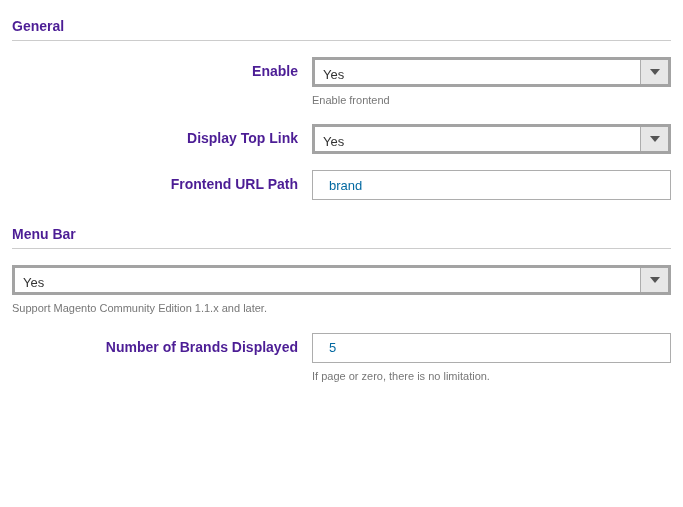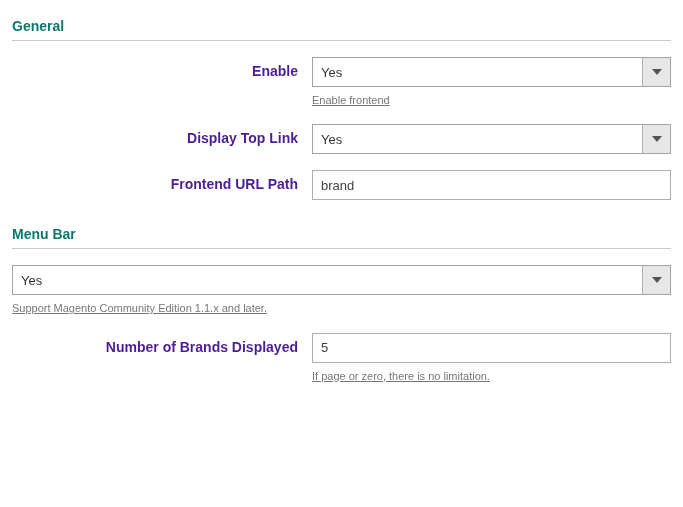--- a/index.html
+++ b/index.html
@@ -8,21 +8,21 @@
     padding: 8px 12px;
     font-family: Arial, Helvetica, sans-serif;
     font-size: 13px;
     color: #333;
     background: #fff;
     width: 683px;
   }
   .section-title {
     font-weight: bold;
     font-size: 14px;
-    color: #0f766e;
+    color: #4c1d95;
     padding: 6px 0 6px 0;
     border-bottom: 1px solid #ccc;
     margin-top: 4px;
   }
   .field-row {
     display: flex;
     align-items: flex-start;
     margin-top: 16px;
   }
   .field-label {
@@ -33,21 +33,21 @@
     padding-top: 6px;
     font-weight: bold;
     color: #4c1d95;
     font-size: 14px;
   }
   .field-control {
     flex: 1;
   }
   .select {
     position: relative;
-    border: 1px solid #a3a3a3;
+    border: 3px solid #a3a3a3;
     background: #fff;
     height: 30px;
     line-height: 30px;
     padding: 0 32px 0 8px;
     font-size: 13px;
     color: #333;
     cursor: pointer;
   }
   .select .chev {
     position: absolute;
@@ -59,32 +59,31 @@
     border-left: 1px solid #adadad;
     display: flex;
     align-items: center;
     justify-content: center;
   }
   .select .chev svg { width: 10px; height: 6px; }
   .text-input {
     width: 100%;
     border: 1px solid #adadad;
     height: 30px;
-    padding: 0 8px;
+    padding: 0 16px;
     font-size: 13px;
-    color: #404040;
+    color: #0369a1;
     outline: none;
     font-family: inherit;
   }
   .help {
     font-size: 11px;
     color: #777;
     margin-top: 6px;
     line-height: 1.4;
-    text-decoration: underline;
   }
 </style>
 </head>
 <body>
 
 <div class="section-title">General</div>
 
 <div class="field-row">
   <div class="field-label">Enable</div>
   <div class="field-control">

